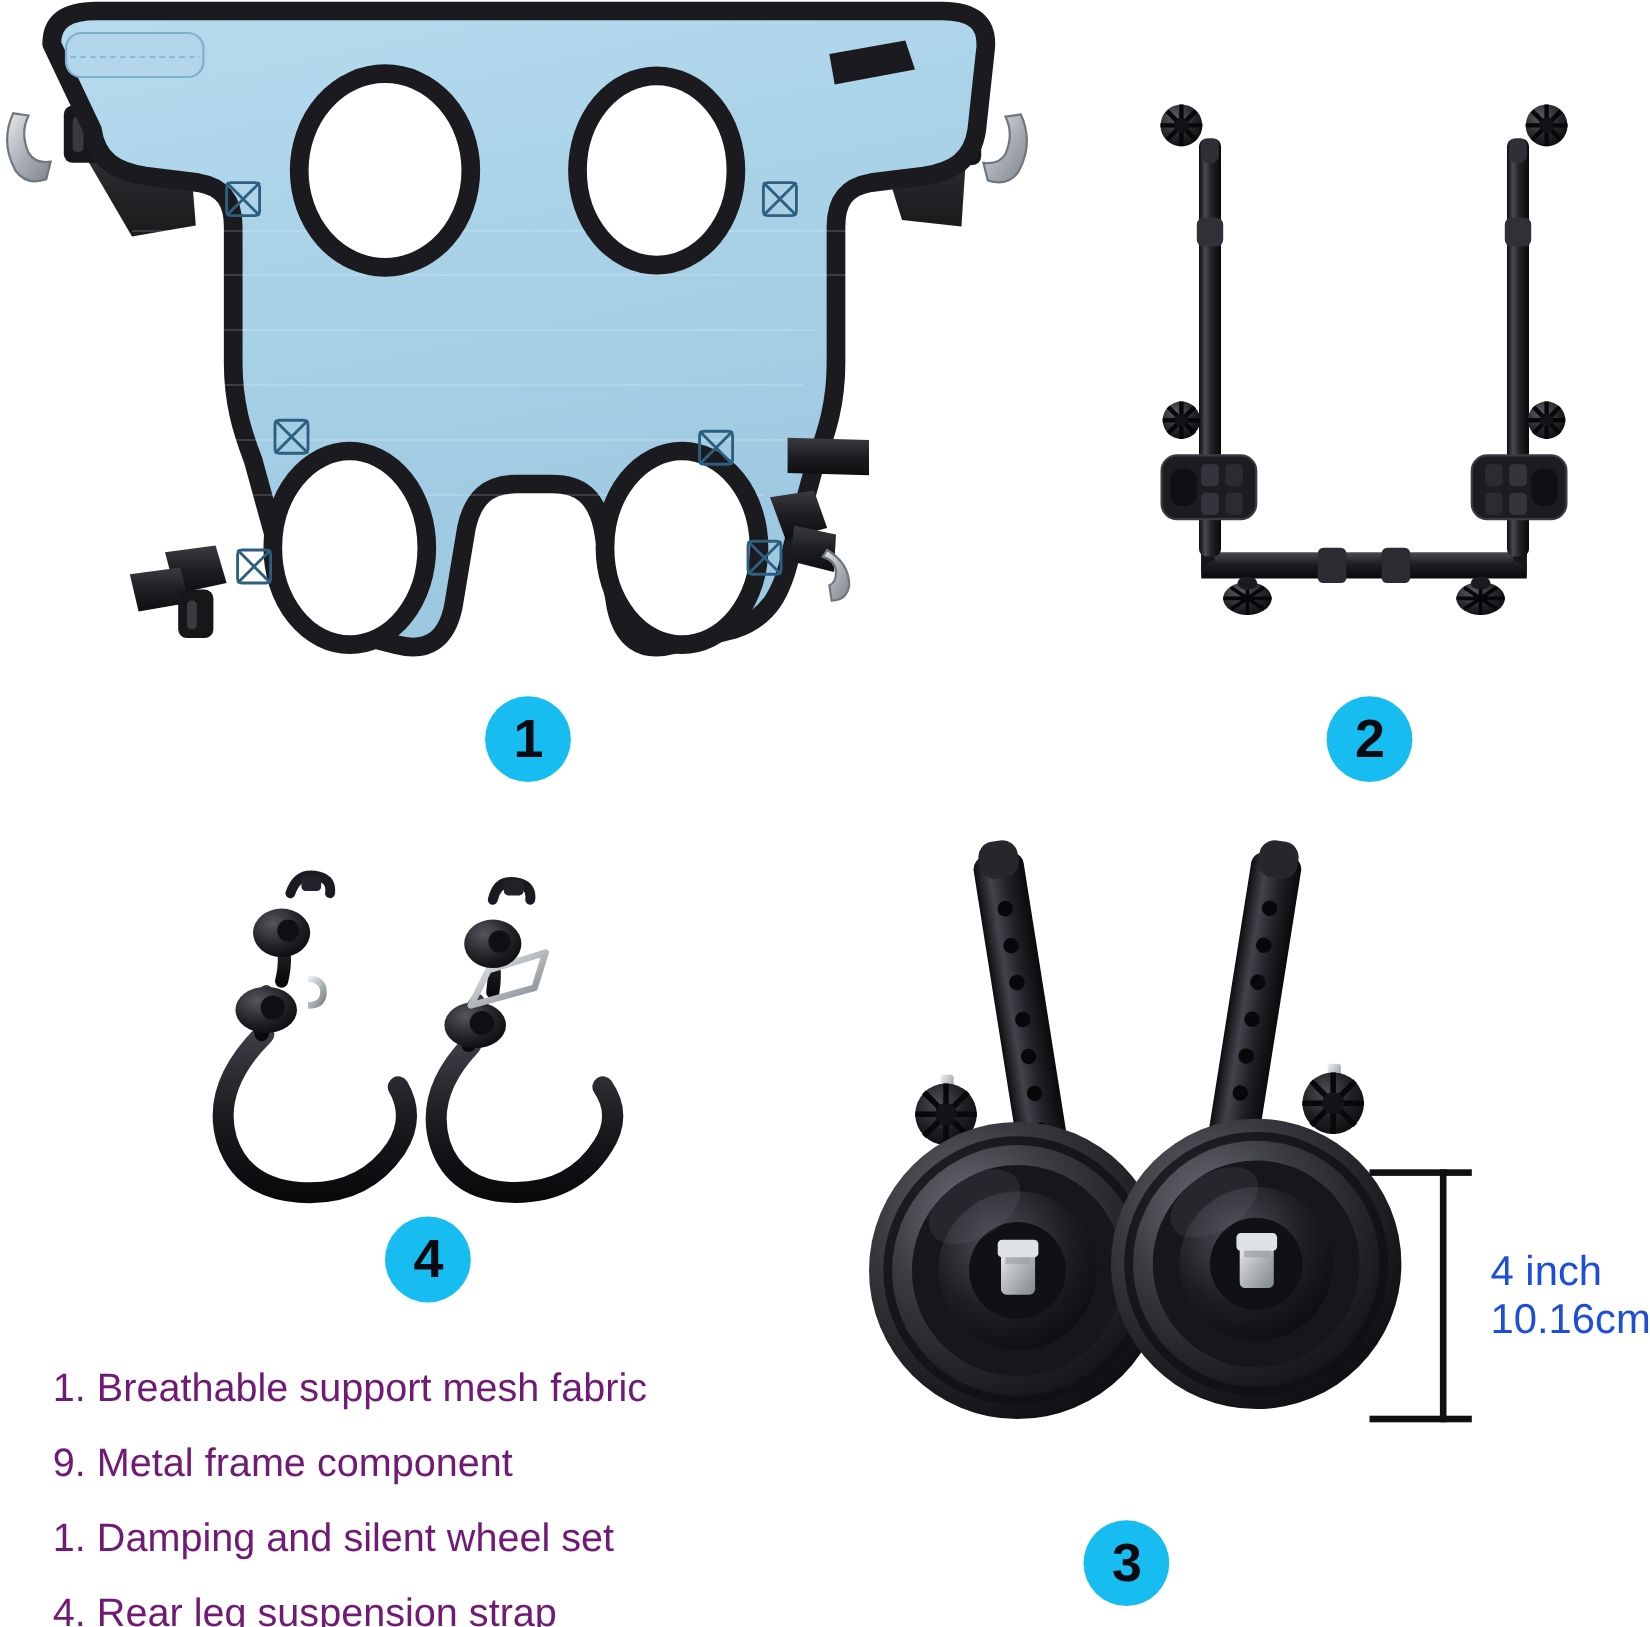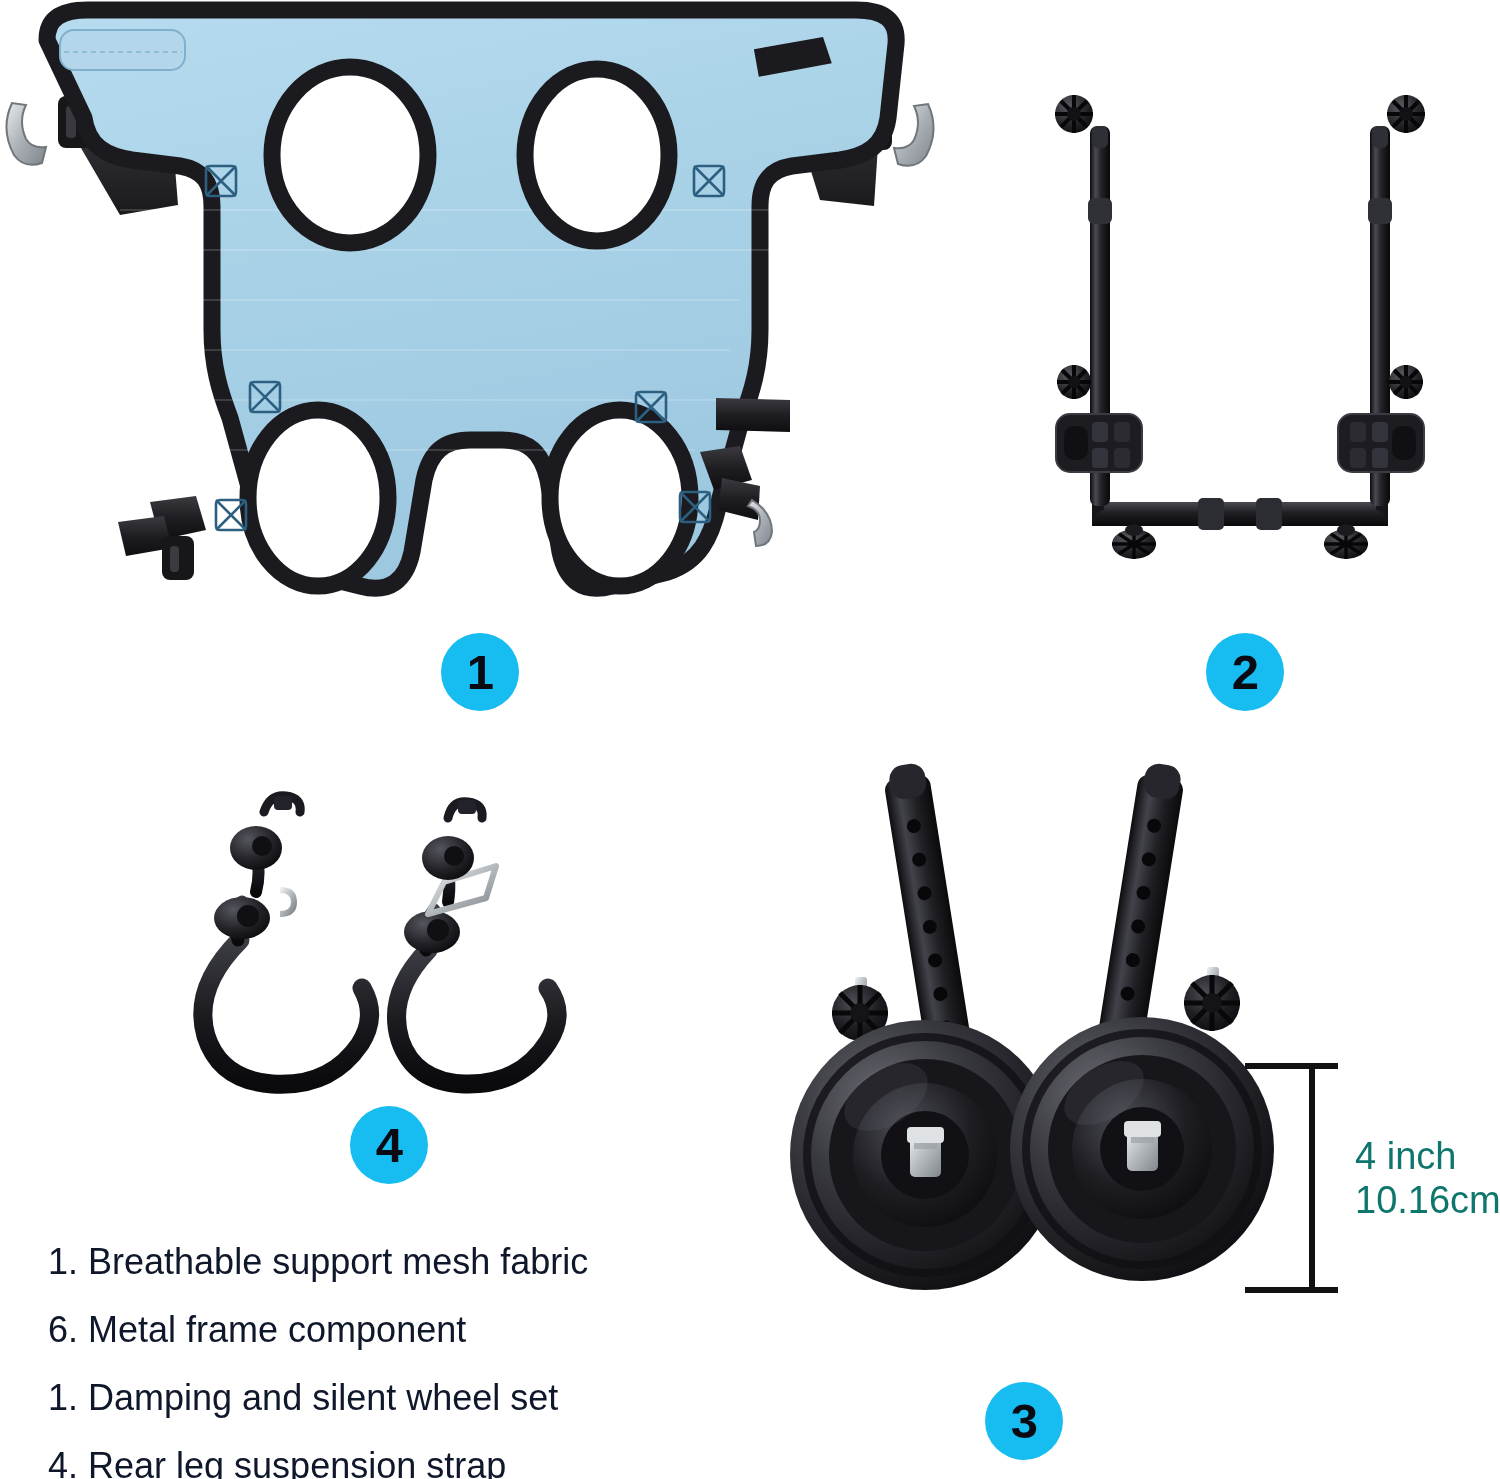--- a/index.html
+++ b/index.html
@@ -39,21 +39,21 @@
   
   #caption-list {
     position: absolute;
     left: 48px;
     top: 1228px;
     width: 700px;
   }
   .caption-line {
     font-family: "Liberation Sans", sans-serif;
     font-size: 36px;
-    color: #0f172a;
+    color: #701a75;
     line-height: 68px;
     white-space: nowrap;
   }
 
   
   #dimension {
     position: absolute;
     left: 1245px;
     top: 1055px;
     width: 255px;
@@ -74,21 +74,21 @@
     top: 8px;
     width: 6px;
     height: 230px;
     background: #111111;
   }
   .dim-text {
     position: absolute;
     left: 110px;
     font-family: "Liberation Sans", sans-serif;
     font-size: 38px;
-    color: #0f766e;
+    color: #1d4ed8;
     white-space: nowrap;
   }
   #dim-inch { top: 80px; }
   #dim-cm   { top: 124px; }
 
   
   .art { position: absolute; }
 
   
   #harness { left: 0px; top: 0px; width: 945px; height: 620px; }
@@ -533,18 +533,18 @@
     <div class="dim-text" id="dim-cm">10.16cm</div>
   </div>
 
   <div class="badge" id="badge-1">1</div>
   <div class="badge" id="badge-2">2</div>
   <div class="badge" id="badge-3">3</div>
   <div class="badge" id="badge-4">4</div>
 
   <div id="caption-list">
     <div class="caption-line">1. Breathable support mesh fabric</div>
-    <div class="caption-line">6. Metal frame component</div>
+    <div class="caption-line">9. Metal frame component</div>
     <div class="caption-line">1. Damping and silent wheel set</div>
     <div class="caption-line">4. Rear leg suspension strap</div>
   </div>
 
 </div>
 
 </body></html>

